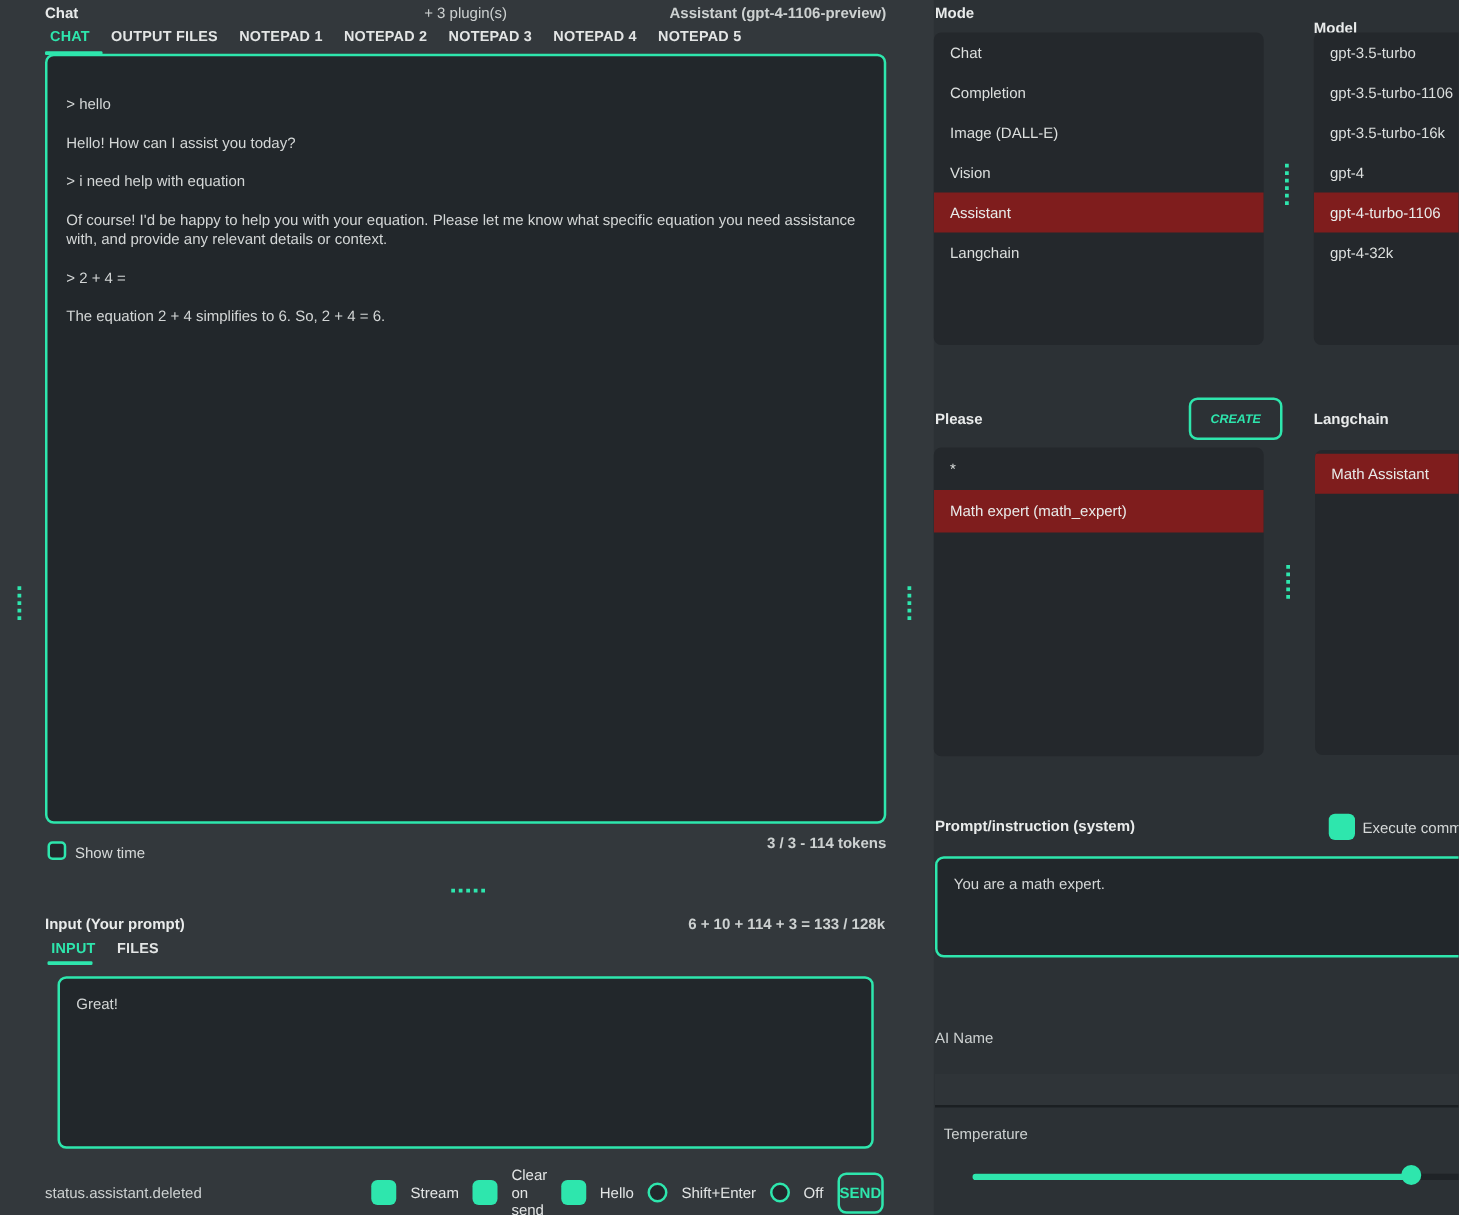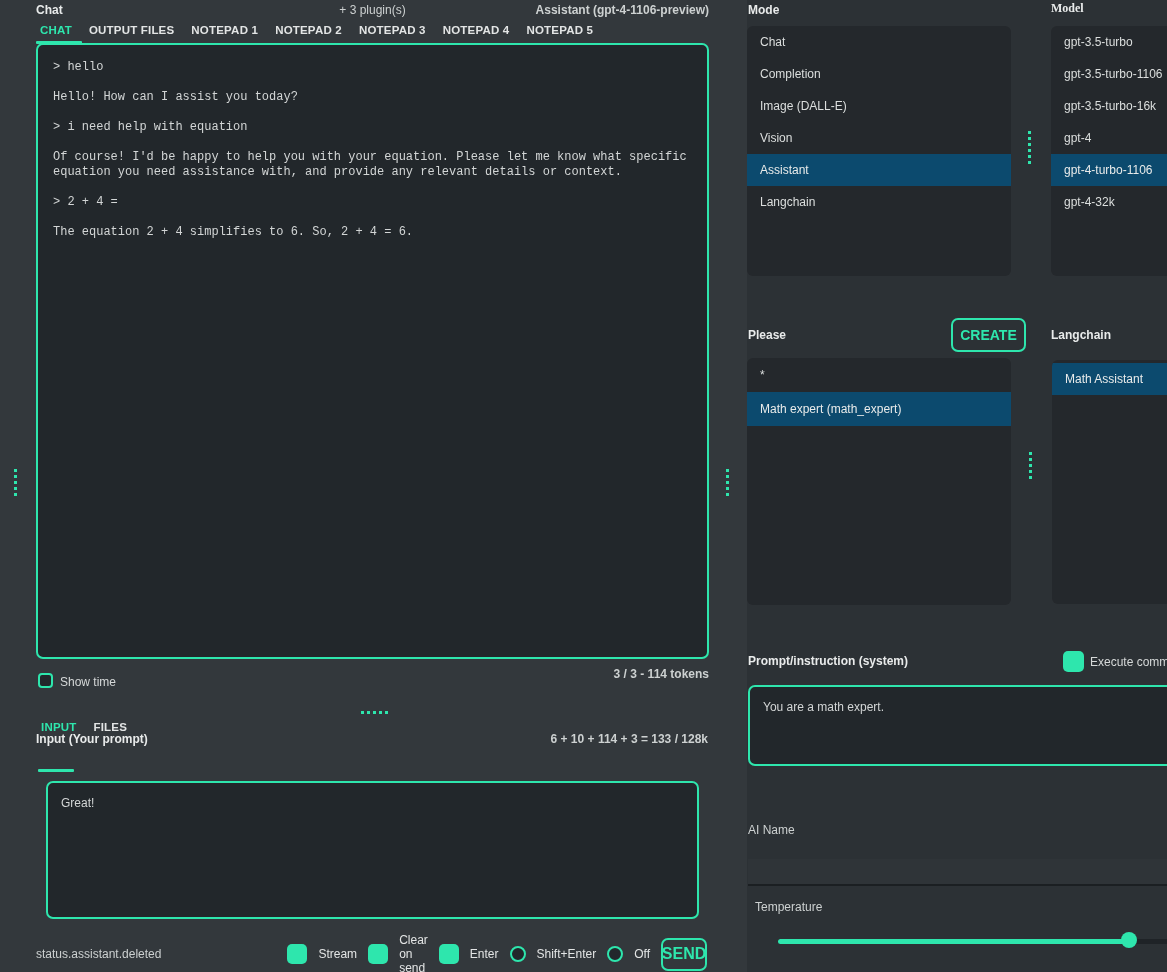--- a/index.html
+++ b/index.html
@@ -13,28 +13,28 @@
 
   
   .tabs{display:flex;gap:17px;align-items:center;}
   .tab{font-weight:bold;font-size:11.5px;color:#e3e5e5;letter-spacing:.2px;cursor:pointer;white-space:nowrap;}
   .tab.active{color:#2ee6ad;}
   .underline{background:#2ee6ad;height:3px;border-radius:1px;}
 
   
   .tealbox{border:2px solid #2ee6ad;border-radius:7px;background:#22272b;box-sizing:border-box;}
   .outbox{padding:15px 15px;line-height:15px;color:#d3d6d6;overflow:hidden;}
-  .outbox p{margin:0 0 15px 0;font-family:Liberation Mono, monospace;}
+  .outbox p{margin:16px 0 15px 0;}
   textarea.tealbox{width:100%;height:100%;color:#d3d6d6;font-family:"Liberation Sans",sans-serif;
        font-size:12px;resize:none;outline:none;padding:13px 13px;line-height:15px;}
 
   
   .list{background:#24282c;border-radius:6px;box-sizing:border-box;overflow:hidden;}
   .li{height:32px;display:flex;align-items:center;padding:0 13px;color:#dcdfde;cursor:pointer;white-space:nowrap;}
-  .li.sel{background:#0c4a6e;color:#e9ebea;}
+  .li.sel{background:#7f1d1d;color:#e9ebea;}
   .li34{height:34px;}
 
   
   .cb-fill{width:20px;height:20px;background:#2ee6ad;border-radius:5px;box-sizing:border-box;cursor:pointer;flex:none;}
   .cb-empty{width:15px;height:15px;border:2px solid #2ee6ad;border-radius:4px;background:#22272b;box-sizing:border-box;cursor:pointer;flex:none;}
   .radio{width:16px;height:16px;border:2px solid #2ee6ad;border-radius:50%;background:#22272b;box-sizing:border-box;cursor:pointer;flex:none;}
 
   .btn{border:2px solid #2ee6ad;border-radius:7px;color:#2ee6ad;font-weight:bold;
        display:flex;align-items:center;justify-content:center;cursor:pointer;background:transparent;
        font-family:"Liberation Sans",sans-serif;box-sizing:border-box;}
@@ -108,76 +108,76 @@
   <div class="abs grip v" style="left:726px;top:469px;">
       <i></i>
       <i></i>
       <i></i>
       <i></i>
       <i></i>
     </div>
 
   <div class="abs bold" style="left:36px;top:732px;">Input (Your prompt)</div>
   <div class="abs right-align dim" style="left:450px;top:732px;width:258px;">6 + 10 + 114 + 3 = 133 / 128k</div>
-  <div class="abs tabs" style="left:41px;top:721px;text-align:center;">
+  <div class="abs tabs" style="left:41px;top:753px;text-align:center;">
     <div class="tab active">INPUT</div>
     <div class="tab">FILES</div>
   </div>
   <div class="abs underline" style="left:38px;top:769px;width:36px;"></div>
 
   <div class="abs" style="left:46px;top:781px;width:653px;height:138px;">
     <textarea class="tealbox" spellcheck="false" style="">Great!</textarea>
   </div>
 
   <div class="abs dim" style="left:36px;top:947px;">status.assistant.deleted</div>
   <div class="abs ctrlrow" style="left:300px;top:937px;width:407px;justify-content:flex-end;">
     <span class="cb-fill"></span>
     <span class="lbl">Stream</span>
     <span class="cb-fill"></span>
     <span class="lbl">Clear on send</span>
     <span class="cb-fill"></span>
-    <span class="lbl">Enter</span>
+    <span class="lbl">Hello</span>
     <span class="radio"></span>
     <span class="lbl">Shift+Enter</span>
     <span class="radio"></span>
     <span class="lbl">Off</span>
-    <span class="btn" style="width:46px;height:33px;font-size:16px;">SEND</span>
+    <span class="btn" style="width:46px;height:33px;font-size:12px;">SEND</span>
   </div>
 
   <div class="abs bold" style="left:748px;top:3px;">Mode</div>
   <div class="abs list" style="left:747px;top:26px;width:264px;height:250px;">
     <div class="li">Chat</div>
     <div class="li">Completion</div>
     <div class="li">Image (DALL-E)</div>
     <div class="li">Vision</div>
     <div class="li sel">Assistant</div>
     <div class="li">Langchain</div>
   </div>
 
-  <div class="abs bold" style="left:1051px;top:1px;font-family:Liberation Serif, serif;">Model</div>
+  <div class="abs bold" style="left:1051px;top:15px;">Model</div>
   <div class="abs list" style="left:1051px;top:26px;width:260px;height:250px;">
     <div class="li">gpt-3.5-turbo</div>
     <div class="li">gpt-3.5-turbo-1106</div>
     <div class="li">gpt-3.5-turbo-16k</div>
     <div class="li">gpt-4</div>
     <div class="li sel">gpt-4-turbo-1106</div>
     <div class="li">gpt-4-32k</div>
   </div>
 
   <div class="abs grip v" style="left:1028px;top:131px;">
       <i></i>
       <i></i>
       <i></i>
       <i></i>
       <i></i>
       <i></i>
     </div>
 
   <div class="abs bold" style="left:748px;top:328px;">Please</div>
-  <div class="abs btn" style="left:951px;top:318px;width:75px;height:34px;font-size:14px;">CREATE</div>
+  <div class="abs btn" style="left:951px;top:318px;width:75px;height:34px;font-size:10px;font-style:italic;">CREATE</div>
   <div class="abs list" style="left:747px;top:358px;width:264px;height:247px;">
     <div class="li li34">*</div>
     <div class="li li34 sel">Math expert (math_expert)</div>
   </div>
 
   <div class="abs bold" style="left:1051px;top:328px;">Langchain</div>
   <div class="abs list" style="left:1052px;top:360px;width:260px;height:244px;padding-top:3px;">
     <div class="li sel">Math Assistant</div>
   </div>
 

